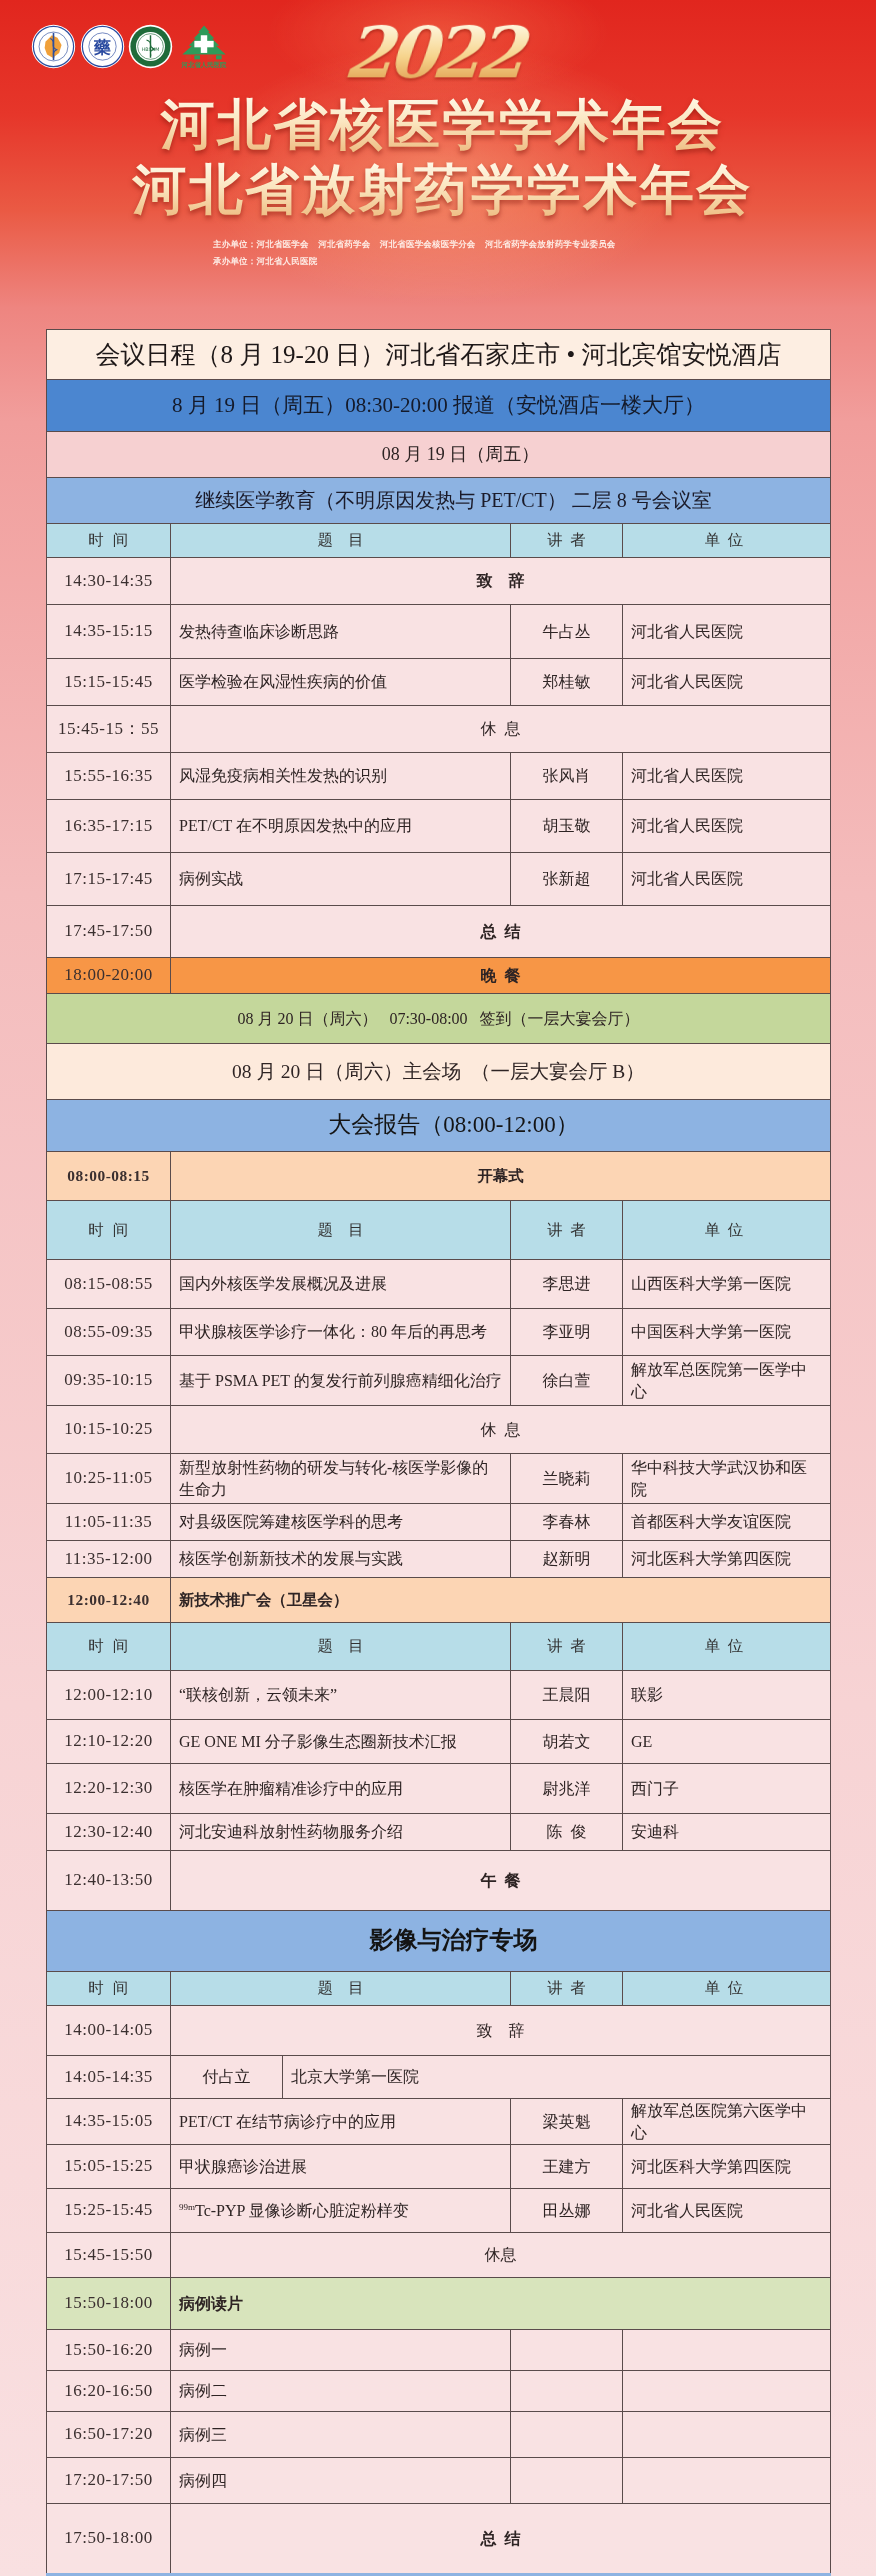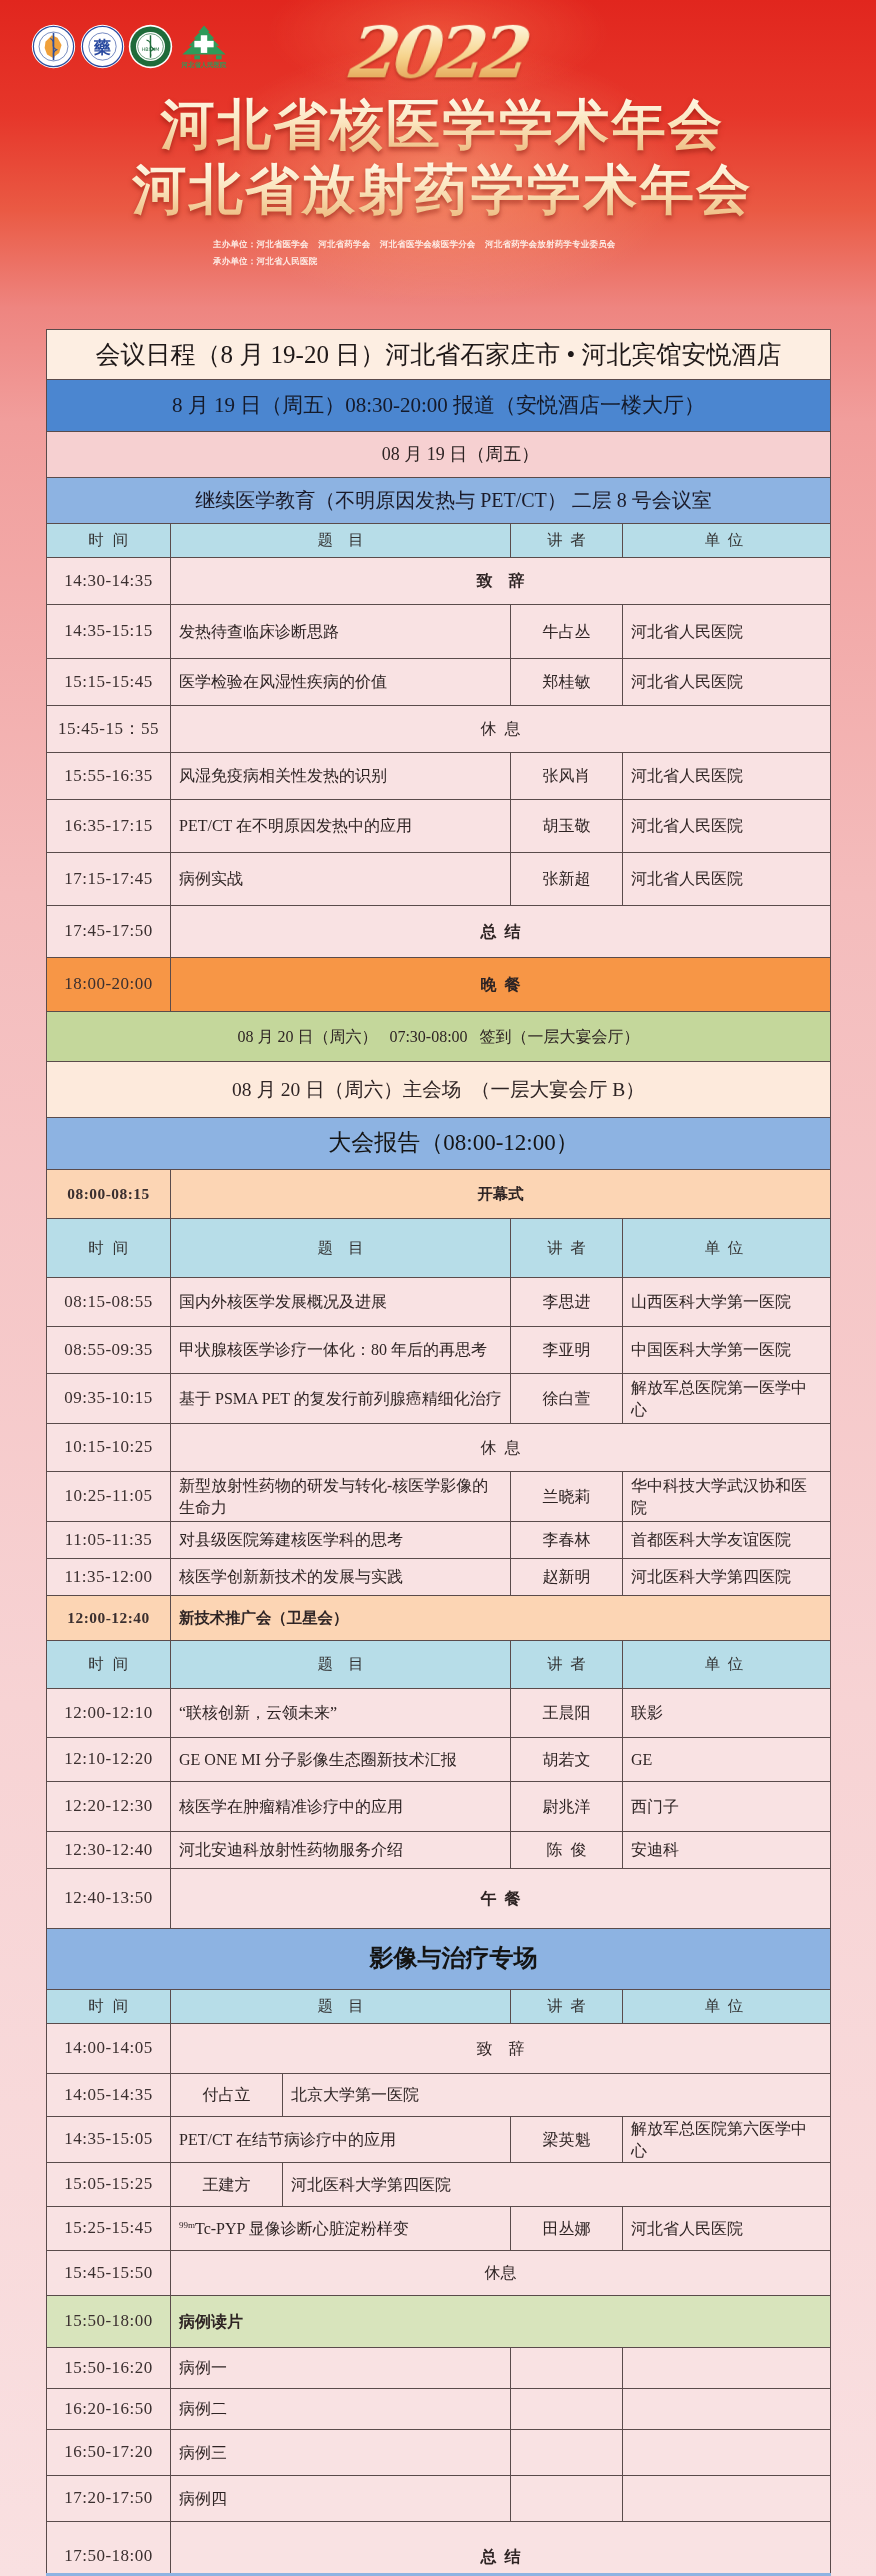--- a/index.html
+++ b/index.html
@@ -170,21 +170,21 @@
   <div class="row" style="height:53px">
     <div class="c ct">17:15-17:45</div>
     <div class="c cp">病例实战</div>
     <div class="c cs">张新超</div>
     <div class="c cu">河北省人民医院</div>
   </div>
   <div class="row" style="height:52px">
     <div class="c ct">17:45-17:50</div>
     <div class="c cm b">总  结</div>
   </div>
-  <div class="row r-dinner" style="height:54px">
+  <div class="row r-dinner" style="height:36px">
     <div class="c ct">18:00-20:00</div>
     <div class="c cm b">晚  餐</div>
   </div>
 
   <div class="row r-signin" style="height:50px">
     <div class="c full" style="font-size:16px;white-space:pre">08 月 20 日（周六）   07:30-08:00   签到（一层大宴会厅）</div>
   </div>
   <div class="row r-venue" style="height:56px">
     <div class="c full" style="font-size:19.5px;white-space:pre">08 月 20 日（周六）主会场  （一层大宴会厅 B）</div>
   </div>
@@ -301,20 +301,21 @@
     <div class="c cu">北京大学第一医院</div>
   </div>
   <div class="row" style="height:46px">
     <div class="c ct">14:35-15:05</div>
     <div class="c cp">PET/CT 在结节病诊疗中的应用</div>
     <div class="c cs">梁英魁</div>
     <div class="c cu">解放军总医院第六医学中心</div>
   </div>
   <div class="row" style="height:44px">
     <div class="c ct">15:05-15:25</div>
+    <div class="c cp">甲状腺癌诊治进展</div>
     <div class="c cs">王建方</div>
     <div class="c cu">河北医科大学第四医院</div>
   </div>
   <div class="row" style="height:44px">
     <div class="c ct">15:25-15:45</div>
     <div class="c cp">
         <span><sup>99m</sup><span>Tc-PYP 显像诊断心脏淀粉样变</span></span>
       </div>
     <div class="c cs">田丛娜</div>
     <div class="c cu">河北省人民医院</div>

